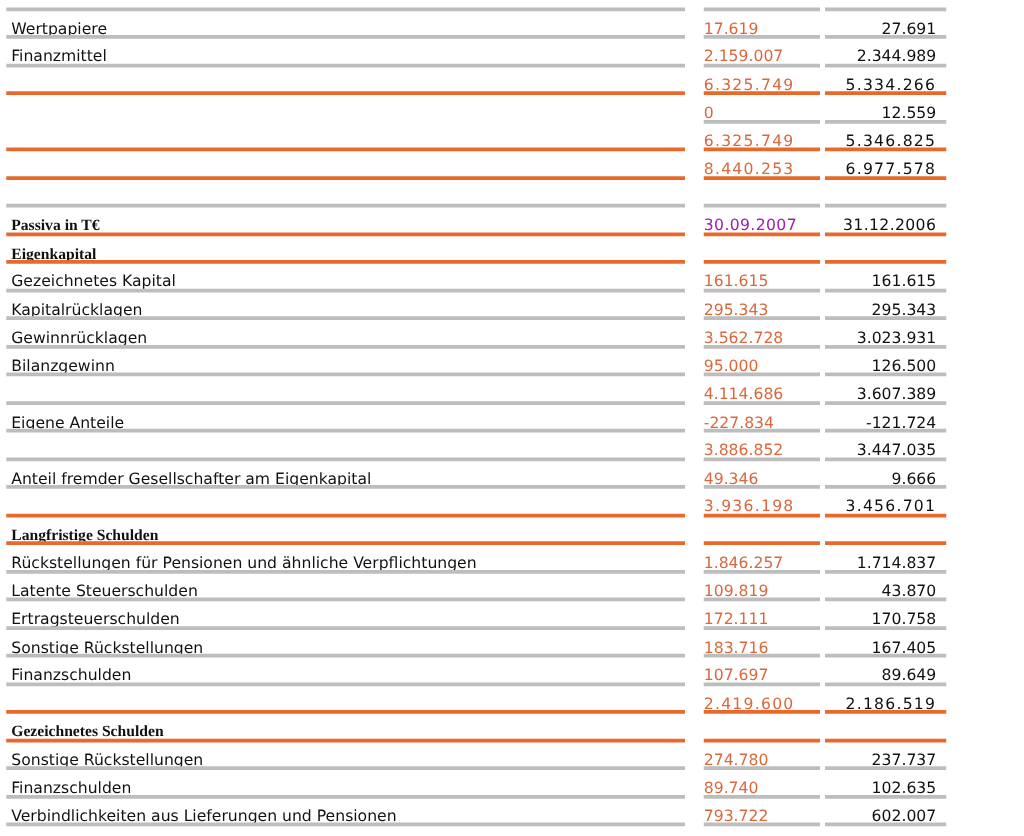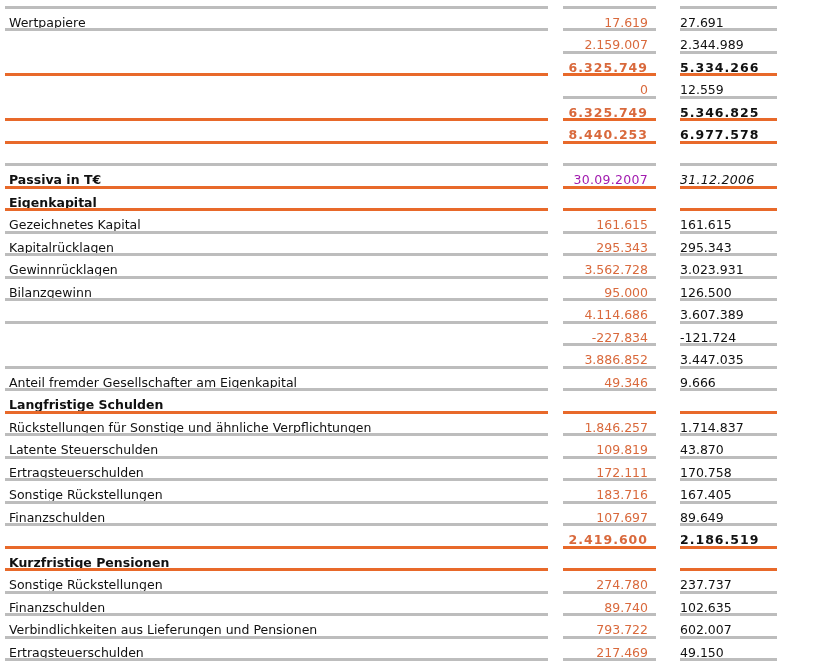--- a/index.html
+++ b/index.html
@@ -3,44 +3,45 @@
   <meta charset="utf-8">
   <style>
     html, body { margin: 0; padding: 0; background: #ffffff; }
     body { width: 819px; height: 669px; overflow: hidden; position: relative;
            font-family: "DejaVu Sans", sans-serif; font-size: 12.5px; color: #111; }
     #sheet { position: absolute; left: 0; top: -11px; width: 819px; }
     .row { position: relative; height: 22.5px; }
     .cell { position: absolute; top: 0; height: 19.5px; line-height: 22px; box-sizing: border-box;
             border-bottom: 3px solid #bdbdbd; white-space: nowrap; overflow: hidden; }
     .c-label { left: 5px; width: 543px; padding-left: 4px; }
-    .c-v1 { left: 563px; width: 93px; text-align: right; padding-right: 8px; color: #d9693c; }
-    .c-v2 { left: 680px; width: 97px; text-align: left; padding-right: 8px; color: #111; }
+    .c-v1 { left: 563px; width: 93px; padding-right: 8px; color: #d9693c; }
+    .c-v2 { left: 660px; width: 97px; text-align: right; padding-right: 8px; color: #111; }
     .row.orange .cell { border-bottom-color: #e8692a; }
-    .row.sub .c-v1, .row.sub .c-v2 { letter-spacing: 1px; font-weight: 700; }
-    .row.head .c-label { font-weight: 600; }
+    .row.sub .c-v1, .row.sub .c-v2 { letter-spacing: 1px; font-weight: 400; }
+    .row.head .c-label { font-weight: 600; font-family: Liberation Serif, serif; }
     .row.head.period .c-v1 { color: #a21caf; letter-spacing: 0.3px; }
-    .row.head.period .c-v2 { letter-spacing: 0.3px; font-style: italic; }
+    .row.head.period .c-v2 { letter-spacing: 0.3px; }
     .row.blank .cell { border-bottom-color: #bdbdbd; }
   </style>
 </head>
 <body>
 
 <div id="sheet">
     <div class="row">
       <div class="cell c-label"></div>
       <div class="cell c-v1"></div>
       <div class="cell c-v2"></div>
     </div>
     <div class="row">
       <div class="cell c-label">Wertpapiere</div>
       <div class="cell c-v1">17.619</div>
       <div class="cell c-v2">27.691</div>
     </div>
     <div class="row">
+      <div class="cell c-label">Finanzmittel</div>
       <div class="cell c-v1">2.159.007</div>
       <div class="cell c-v2">2.344.989</div>
     </div>
     <div class="row sub orange">
       <div class="cell c-label"></div>
       <div class="cell c-v1">6.325.749</div>
       <div class="cell c-v2">5.334.266</div>
     </div>
     <div class="row">
       <div class="cell c-v1">0</div>
@@ -90,40 +91,46 @@
       <div class="cell c-label">Bilanzgewinn</div>
       <div class="cell c-v1">95.000</div>
       <div class="cell c-v2">126.500</div>
     </div>
     <div class="row">
       <div class="cell c-label"></div>
       <div class="cell c-v1">4.114.686</div>
       <div class="cell c-v2">3.607.389</div>
     </div>
     <div class="row">
+      <div class="cell c-label">Eigene Anteile</div>
       <div class="cell c-v1">-227.834</div>
       <div class="cell c-v2">-121.724</div>
     </div>
     <div class="row">
       <div class="cell c-label"></div>
       <div class="cell c-v1">3.886.852</div>
       <div class="cell c-v2">3.447.035</div>
     </div>
     <div class="row">
       <div class="cell c-label">Anteil fremder Gesellschafter am Eigenkapital</div>
       <div class="cell c-v1">49.346</div>
       <div class="cell c-v2">9.666</div>
     </div>
+    <div class="row sub orange">
+      <div class="cell c-label"></div>
+      <div class="cell c-v1">3.936.198</div>
+      <div class="cell c-v2">3.456.701</div>
+    </div>
     <div class="row head orange">
       <div class="cell c-label">Langfristige Schulden</div>
       <div class="cell c-v1"></div>
       <div class="cell c-v2"></div>
     </div>
     <div class="row">
-      <div class="cell c-label">Rückstellungen für Sonstige und ähnliche Verpflichtungen</div>
+      <div class="cell c-label">Rückstellungen für Pensionen und ähnliche Verpflichtungen</div>
       <div class="cell c-v1">1.846.257</div>
       <div class="cell c-v2">1.714.837</div>
     </div>
     <div class="row">
       <div class="cell c-label">Latente Steuerschulden</div>
       <div class="cell c-v1">109.819</div>
       <div class="cell c-v2">43.870</div>
     </div>
     <div class="row">
       <div class="cell c-label">Ertragsteuerschulden</div>
@@ -139,21 +146,21 @@
       <div class="cell c-label">Finanzschulden</div>
       <div class="cell c-v1">107.697</div>
       <div class="cell c-v2">89.649</div>
     </div>
     <div class="row sub orange">
       <div class="cell c-label"></div>
       <div class="cell c-v1">2.419.600</div>
       <div class="cell c-v2">2.186.519</div>
     </div>
     <div class="row head orange">
-      <div class="cell c-label">Kurzfristige Pensionen</div>
+      <div class="cell c-label">Gezeichnetes Schulden</div>
       <div class="cell c-v1"></div>
       <div class="cell c-v2"></div>
     </div>
     <div class="row">
       <div class="cell c-label">Sonstige Rückstellungen</div>
       <div class="cell c-v1">274.780</div>
       <div class="cell c-v2">237.737</div>
     </div>
     <div class="row">
       <div class="cell c-label">Finanzschulden</div>

